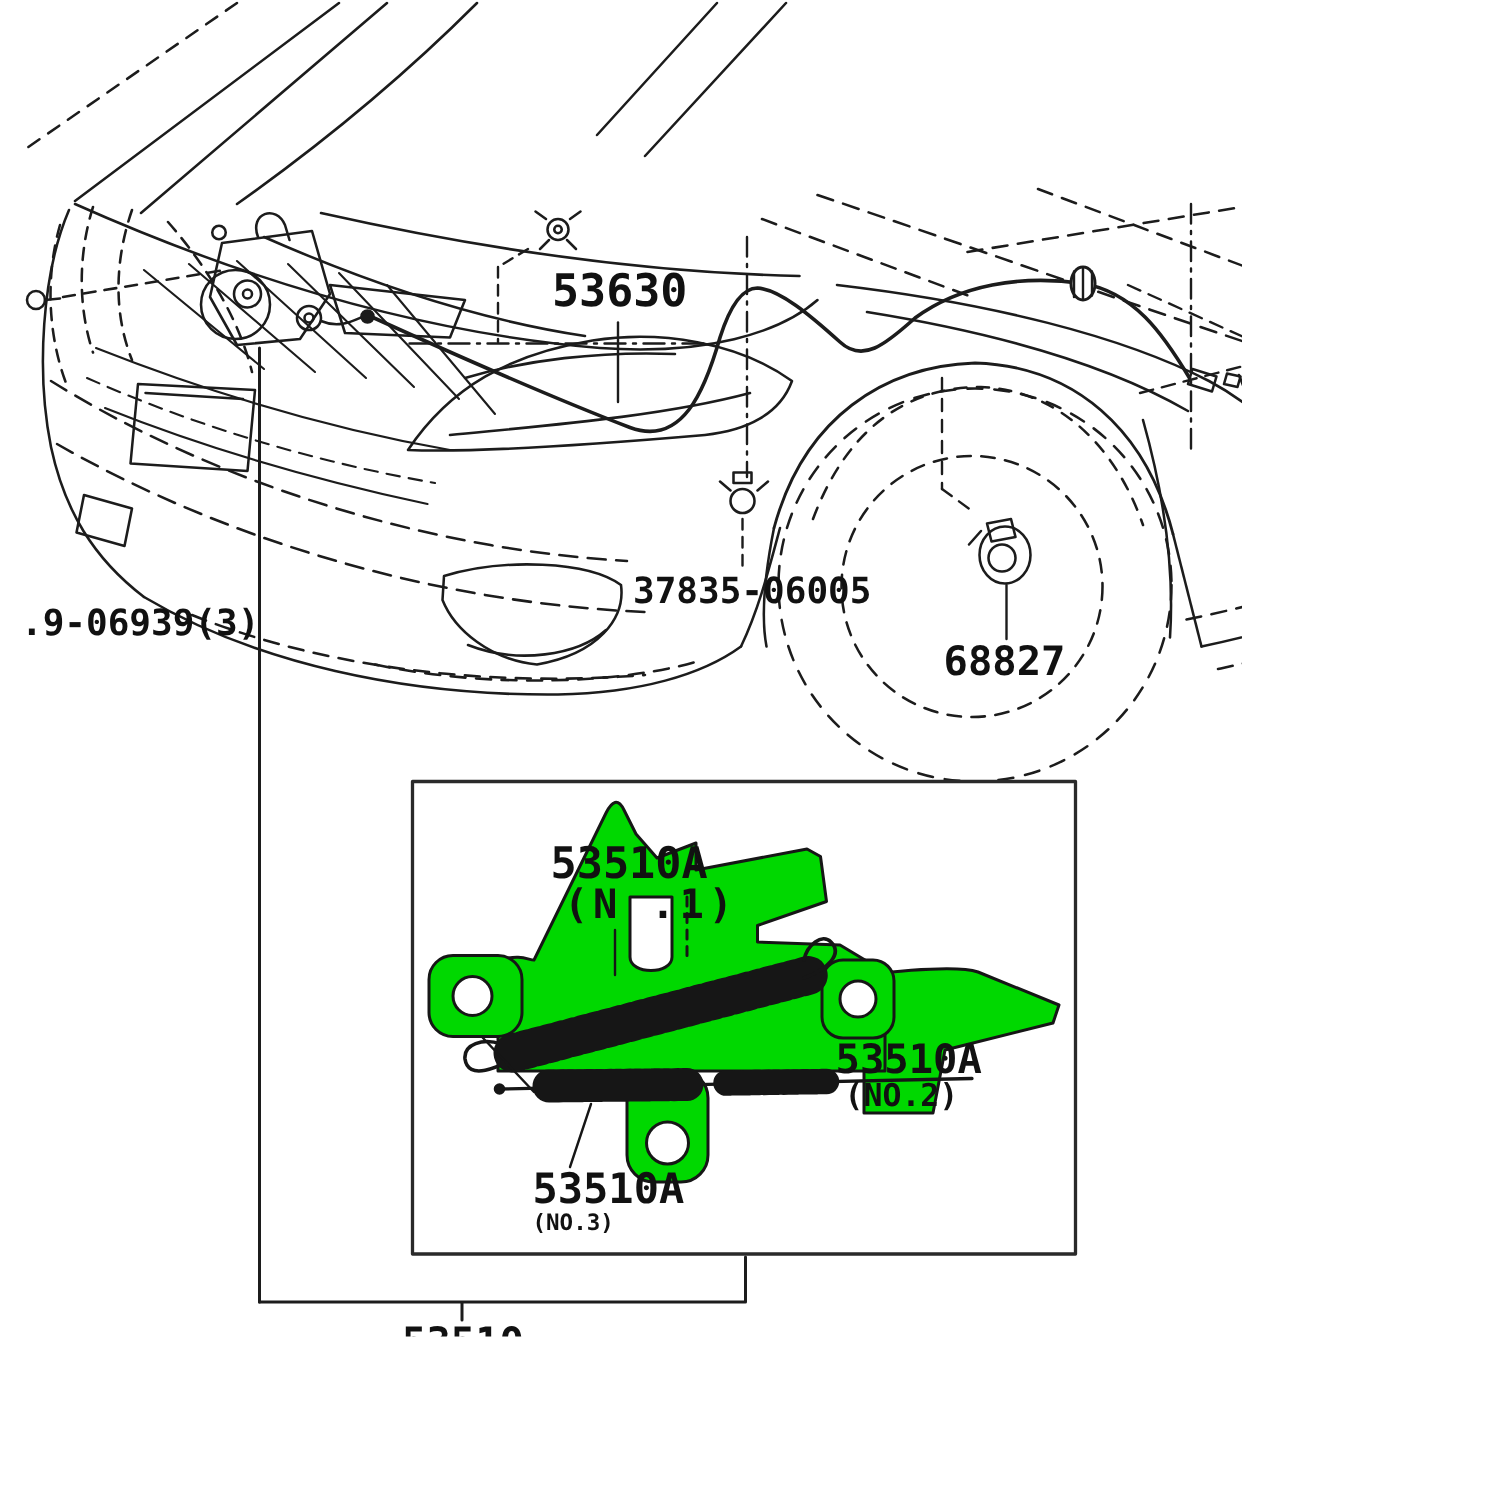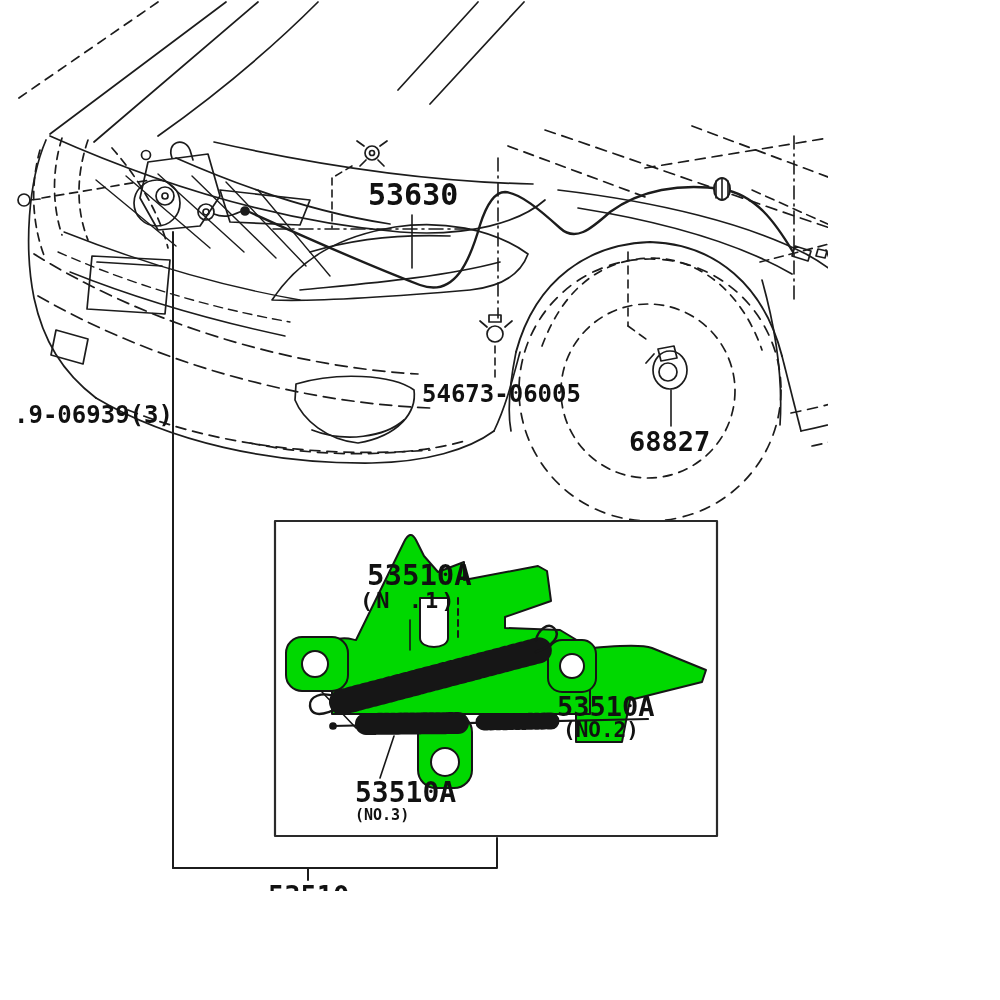--- a/index.html
+++ b/index.html
@@ -207,26 +207,26 @@
         <path d="M394,736 L380,778"></path>
       </g>
     </g>
   </g>
 </svg>
 
 <div class="lbl" style="left:368px;top:180px;font-size:30px;">53630</div>
 
 <div class="lbl" style="left:14px;top:403px;font-size:24px;">.9-06939(3)</div>
 
-<div class="lbl" style="left:422px;top:382px;font-size:24px;">54673-06005</div>
+<div class="lbl" style="left:422px;top:382px;font-size:24px;">37835-06005</div>
 
 <div class="lbl" style="left:629px;top:428px;font-size:27px;">68827</div>
 
 <div class="lbl" style="left:367px;top:561px;font-size:29px;">53510A</div>
-<div class="lbl sub" style="left:360px;top:590px;font-size:22px;letter-spacing:3px;">(N .1)</div>
+<div class="lbl sub" style="left:376px;top:590px;font-size:27px;letter-spacing:3px;">(N .1)</div>
 
 <div class="lbl" style="left:557px;top:693px;font-size:27px;">53510A</div>
 <div class="lbl sub" style="left:563px;top:720px;font-size:21px;">(NO.2)</div>
 
 <div class="lbl" style="left:355px;top:779px;font-size:28px;">53510A</div>
 <div class="lbl sub" style="left:355px;top:808px;font-size:15px;">(NO.3)</div>
 
 <div class="clip-partial" style="left:268px;top:883px;width:120px;height:8px;">
   <div class="lbl" style="left:0;top:-1px;font-size:27px;position:relative;">53510</div>
 </div>

